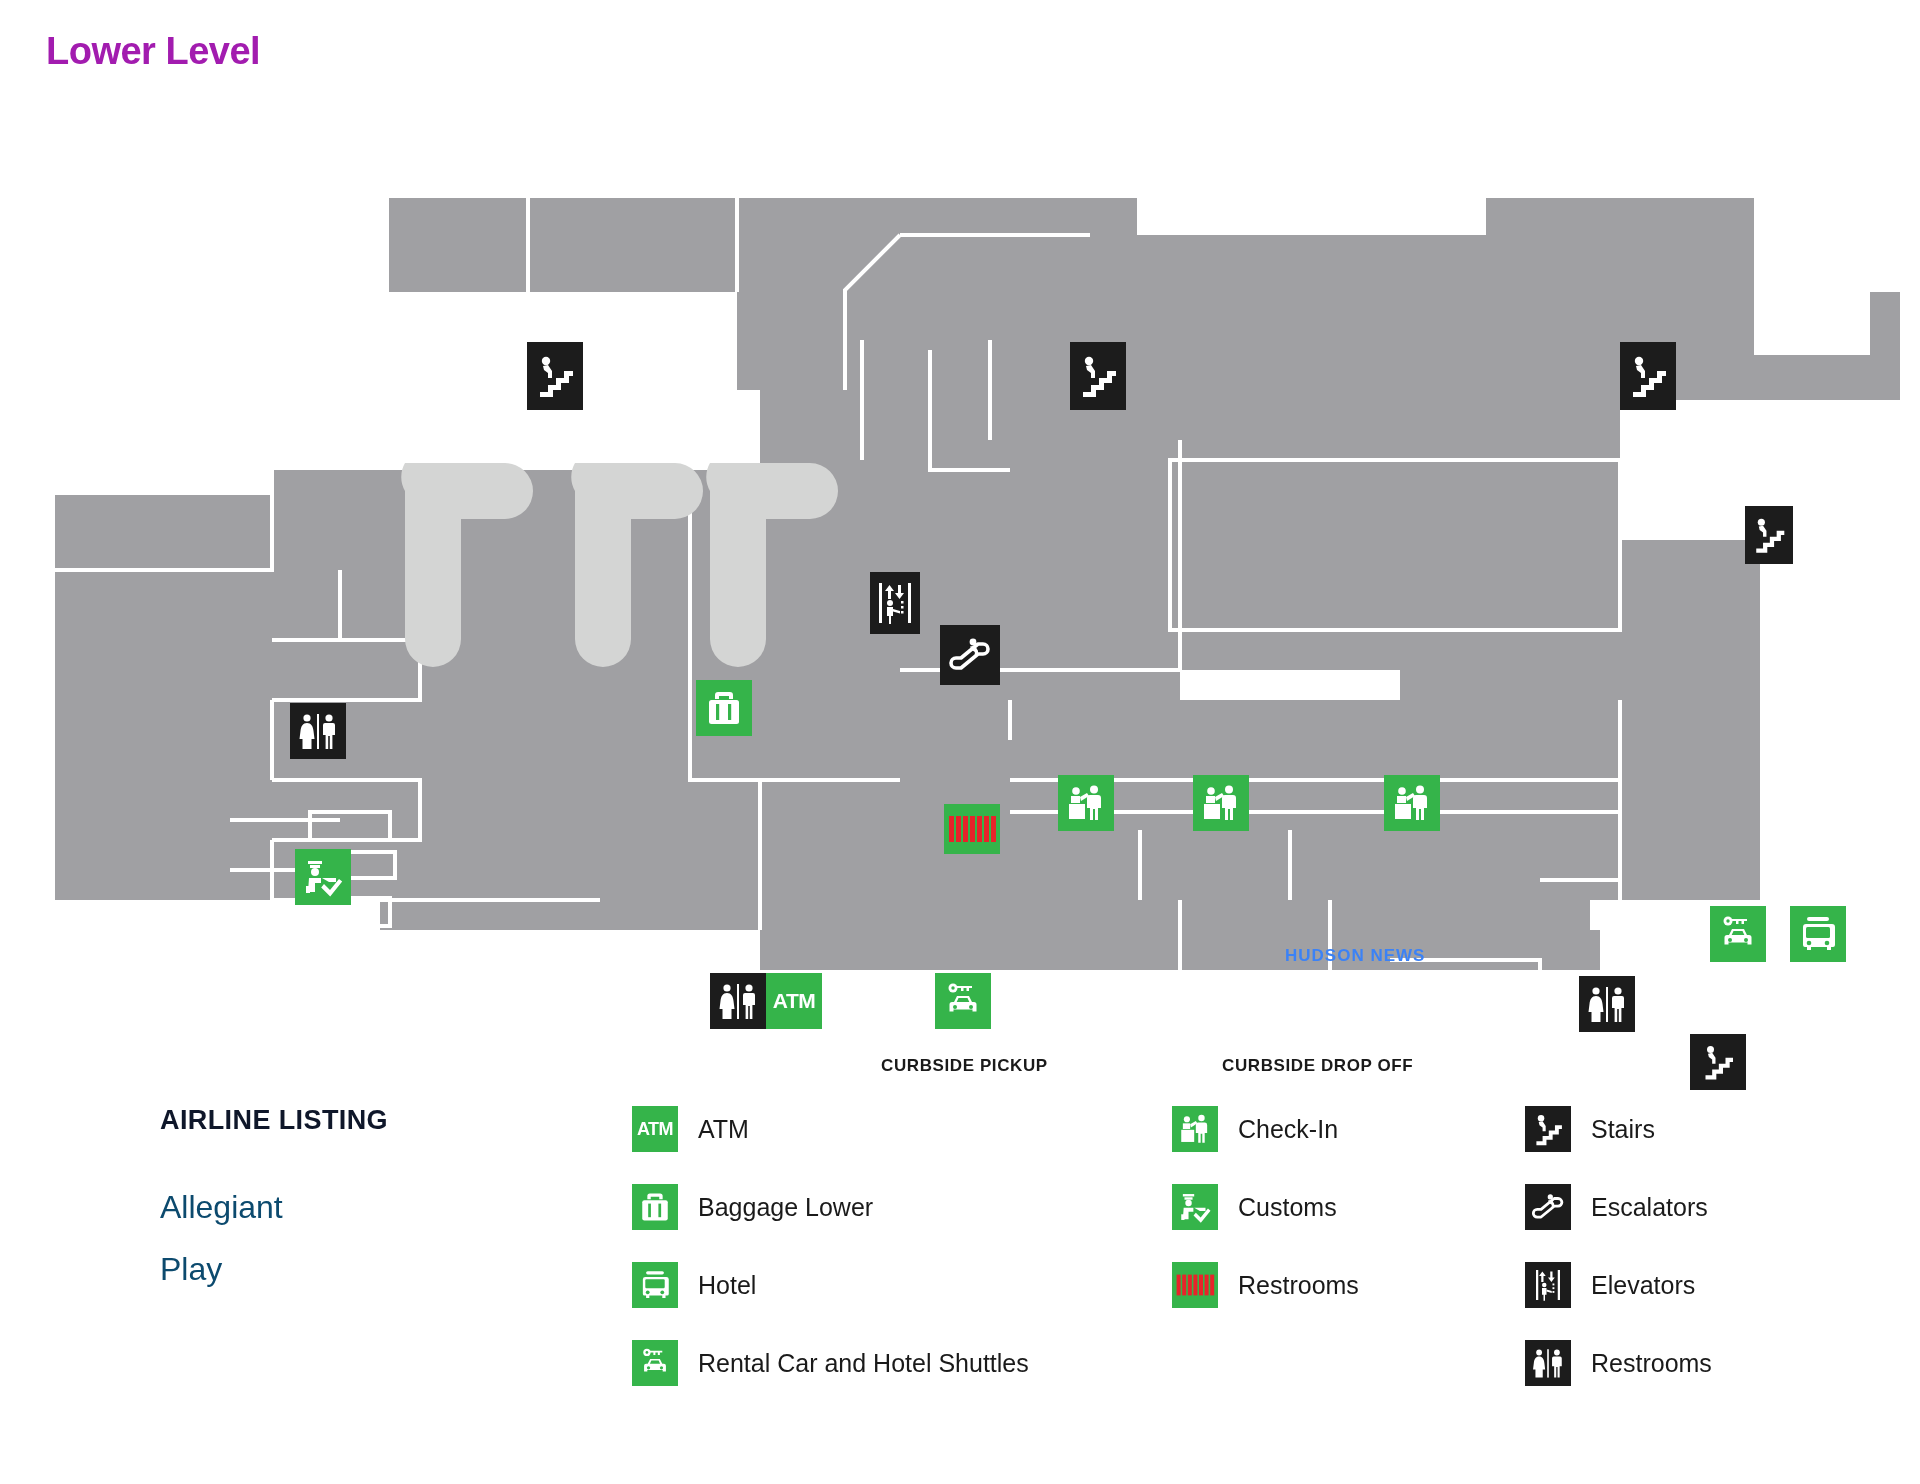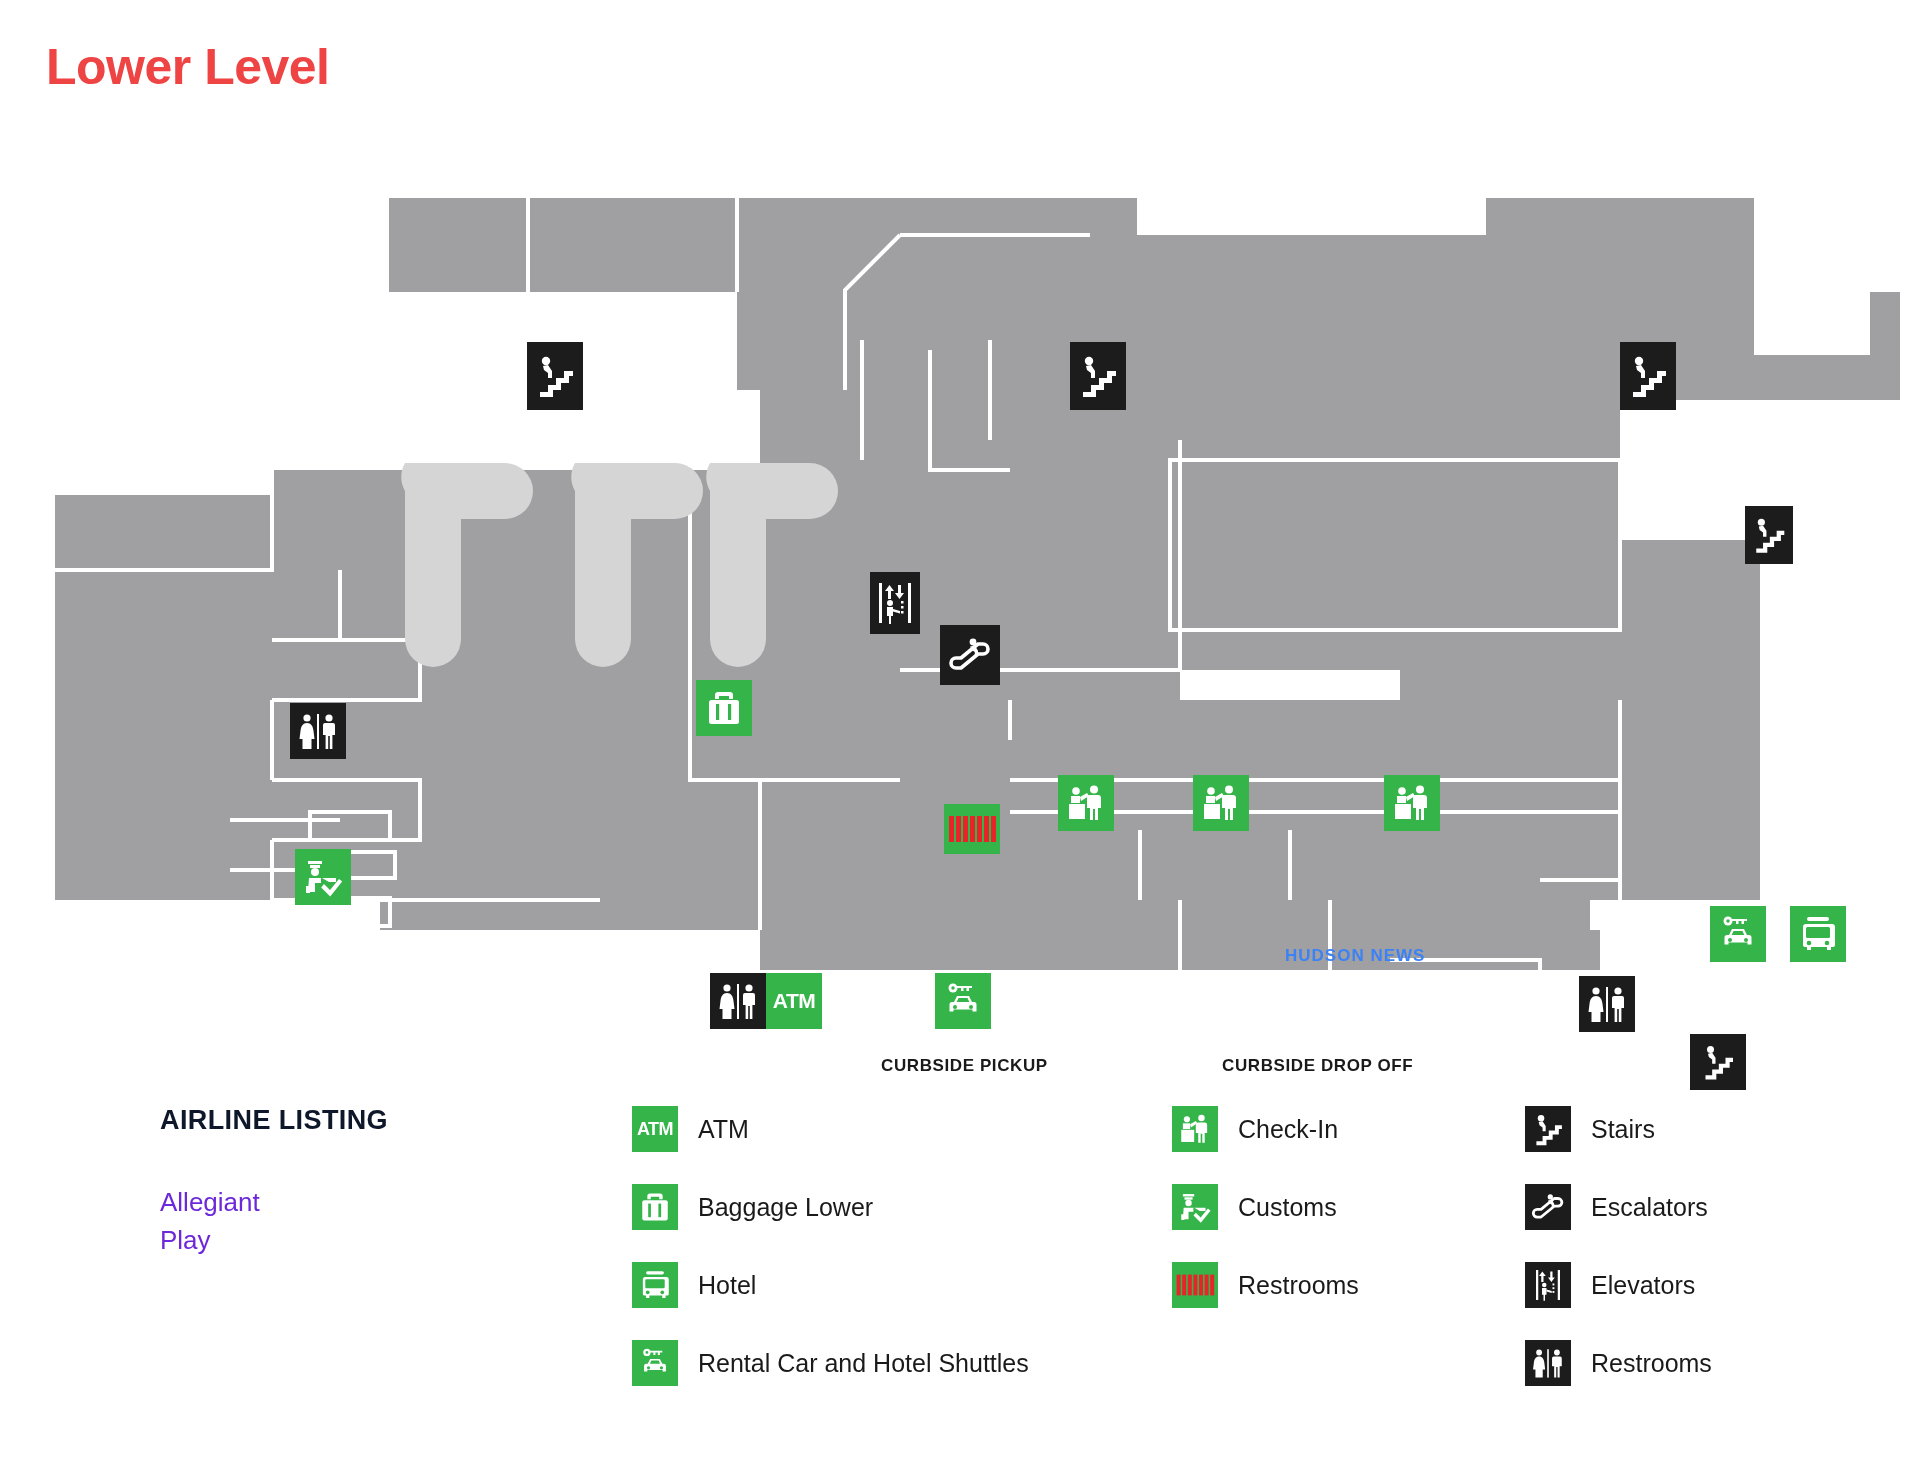--- a/index.html
+++ b/index.html
@@ -13,23 +13,23 @@
   #page {
     position: relative;
     width: 1920px; height: 1484px;
     background: #ffffff;
   }
 
   
   #page-title {
     position: absolute;
     left: 46px; top: 6px;
-    font-size: 50px;
+    font-size: 38px;
     font-weight: bold;
-    color: #ef4444;
+    color: #a21caf;
     letter-spacing: -0.5px;
     line-height: 1.1;
   }
 
   
   #map-area {
     position: absolute;
     left: 0; top: 140px;
     width: 1920px; height: 830px;
   }
@@ -79,23 +79,23 @@
   #col-3 { left: 1525px; width: 330px; }
 
   #airline-heading {
     font-size: 27px;
     font-weight: bold;
     color: #0f172a;
     letter-spacing: 0.4px;
     margin: 15px 0 0 0;
   }
   .airline-name {
-    font-size: 26px;
-    color: #6d28d9;
-    margin-top: 0px;
+    font-size: 32px;
+    color: #0c4a6e;
+    margin-top: 16px;
     line-height: 1.45;
   }
   #airline-list { margin-top: 48px; }
 
   .legend-item {
     display: flex;
     align-items: center;
     height: 78px;
   }
   .legend-icon {

